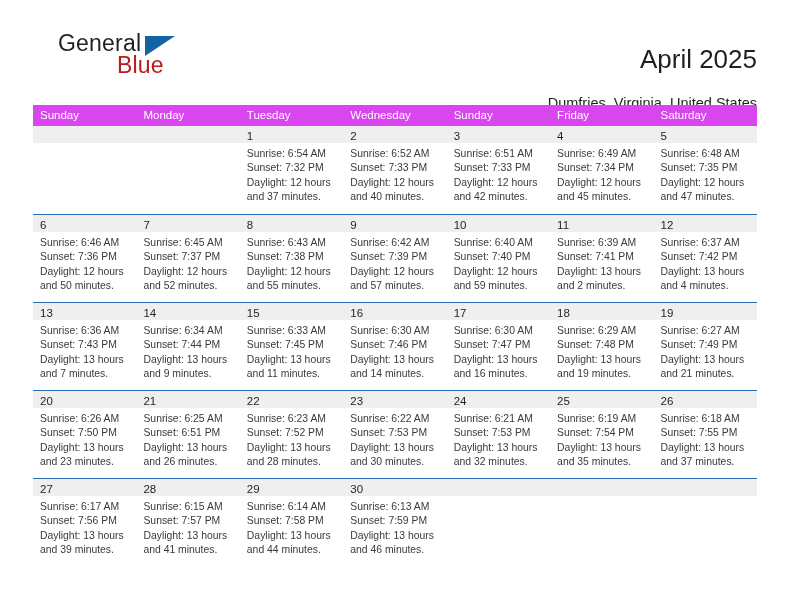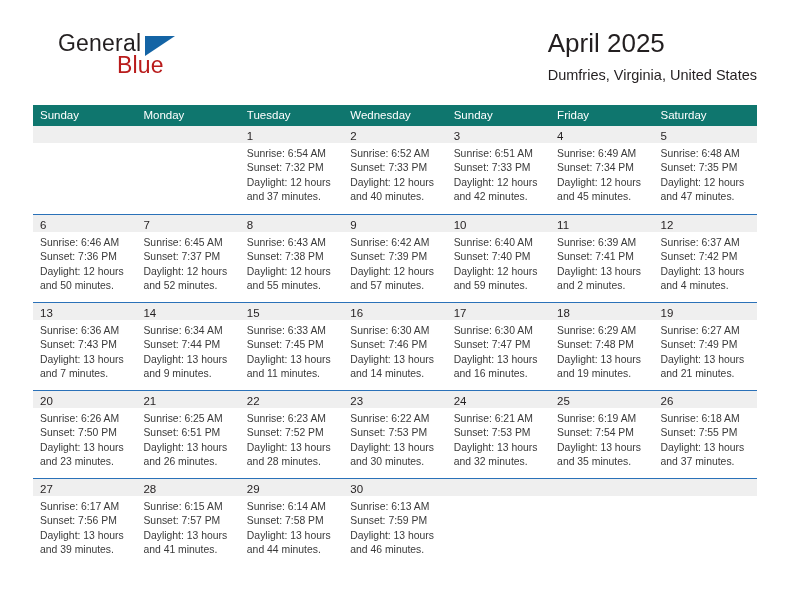--- a/index.html
+++ b/index.html
@@ -63,48 +63,48 @@
     top: 6px;
     width: 0;
     height: 0;
     border-left: 30px solid #1464a5;
     border-bottom: 20px solid transparent;
   }
 
   .title-block {
     position: absolute;
     right: 0;
-    top: 0;
-    text-align: left;
+    top: 16px;
+    text-align: right;
   }
   .cal-title {
     font-size: 26px;
     font-weight: normal;
     color: #231f20;
     line-height: 30px;
     white-space: nowrap;
   }
   .cal-subtitle {
-    margin-top: 8px;
+    margin-top: 20px;
     font-size: 14.5px;
     color: #231f20;
     line-height: 18px;
     white-space: nowrap;
   }
 
   
   .calendar {
     position: absolute;
     left: 33px;
     top: 105px;
     width: 724px;
   }
   .weekdays {
     display: flex;
-    background: #0f766e;
+    background: #d946ef;
     height: 21px;
   }
   .weekday {
     flex: 1 1 0;
     box-sizing: border-box;
     padding-left: 7px;
     color: #ffffff;
     font-size: 11.5px;
     line-height: 21px;
     white-space: nowrap;

